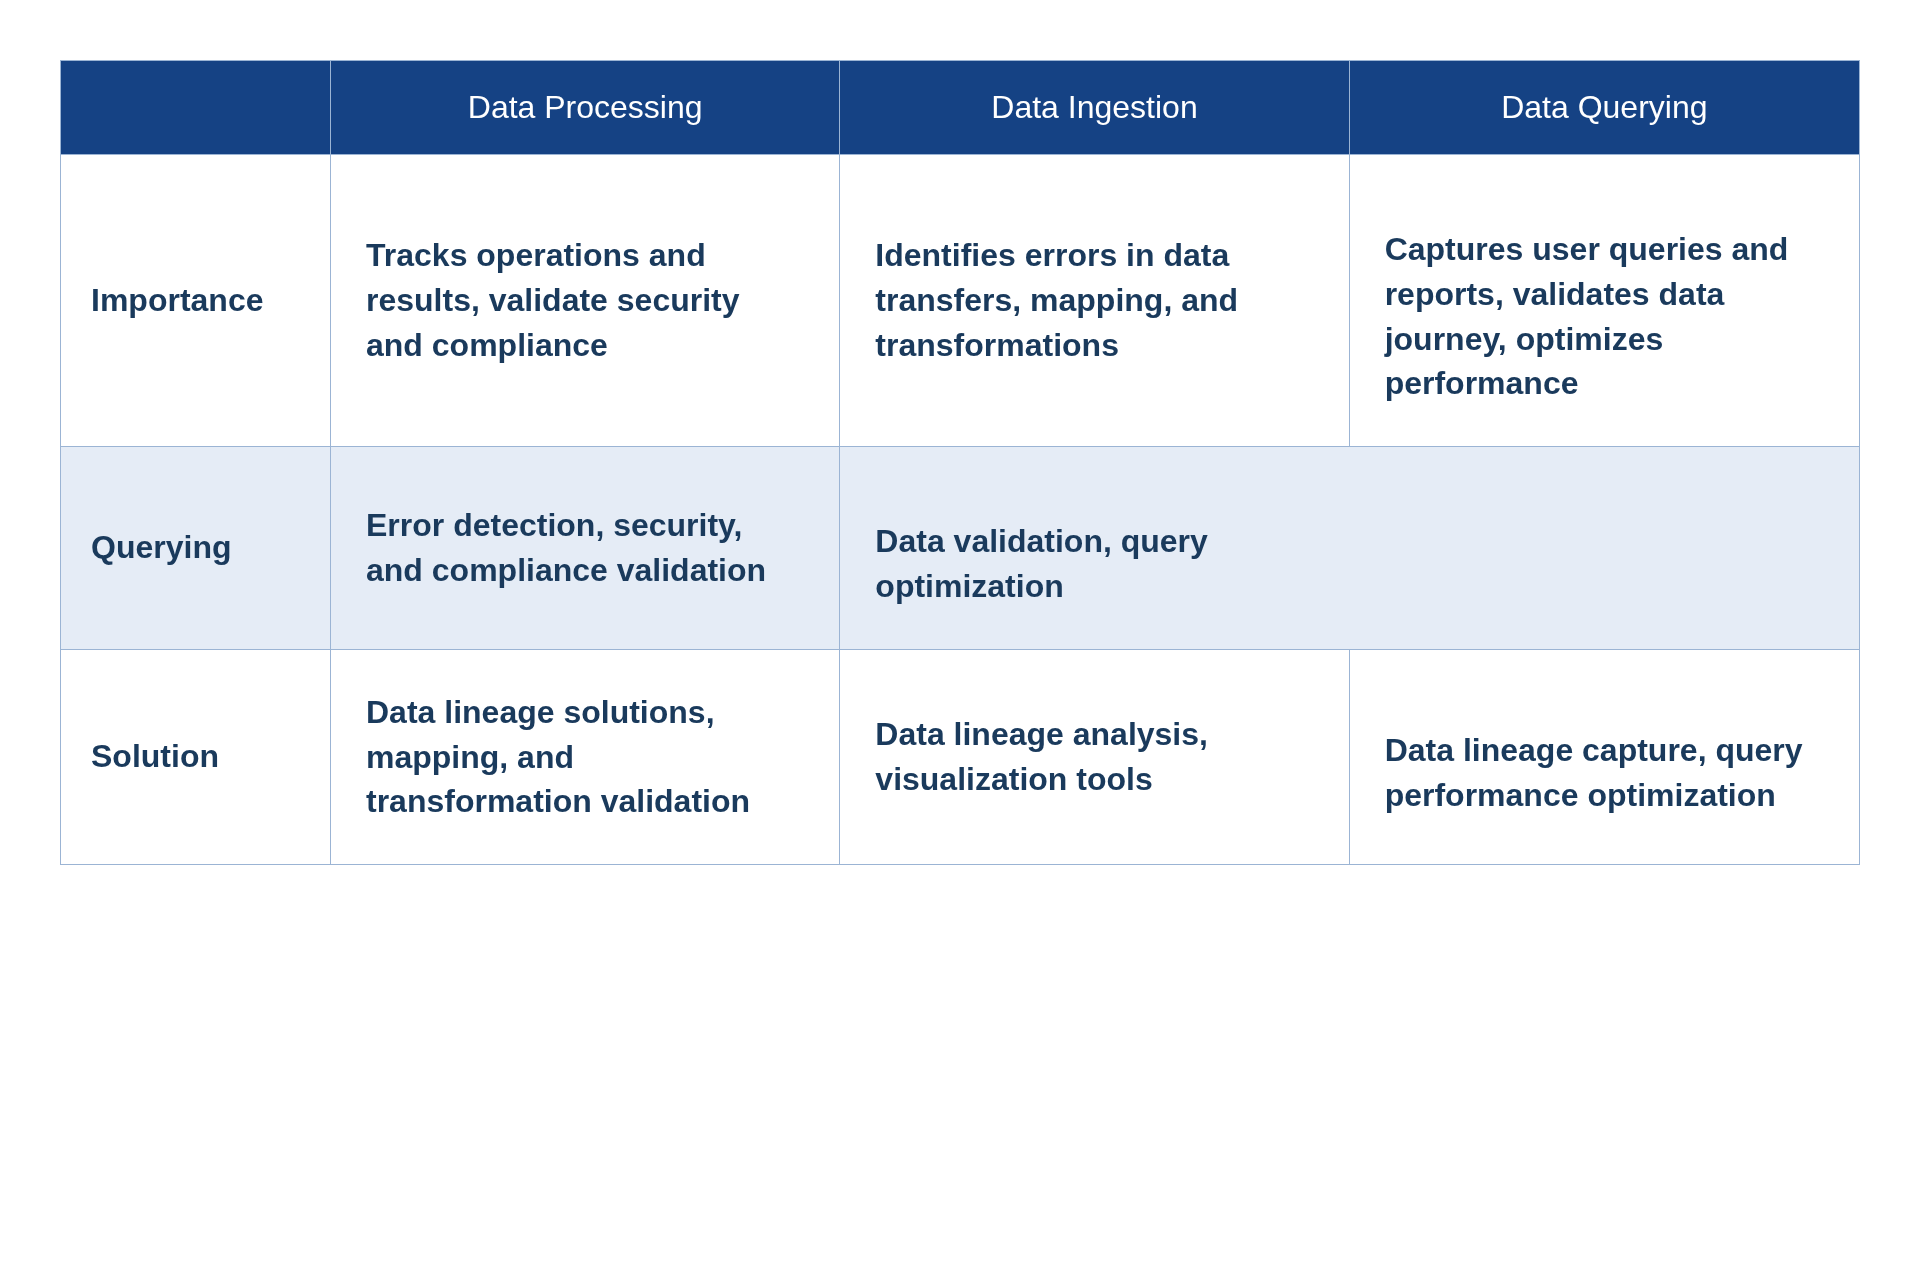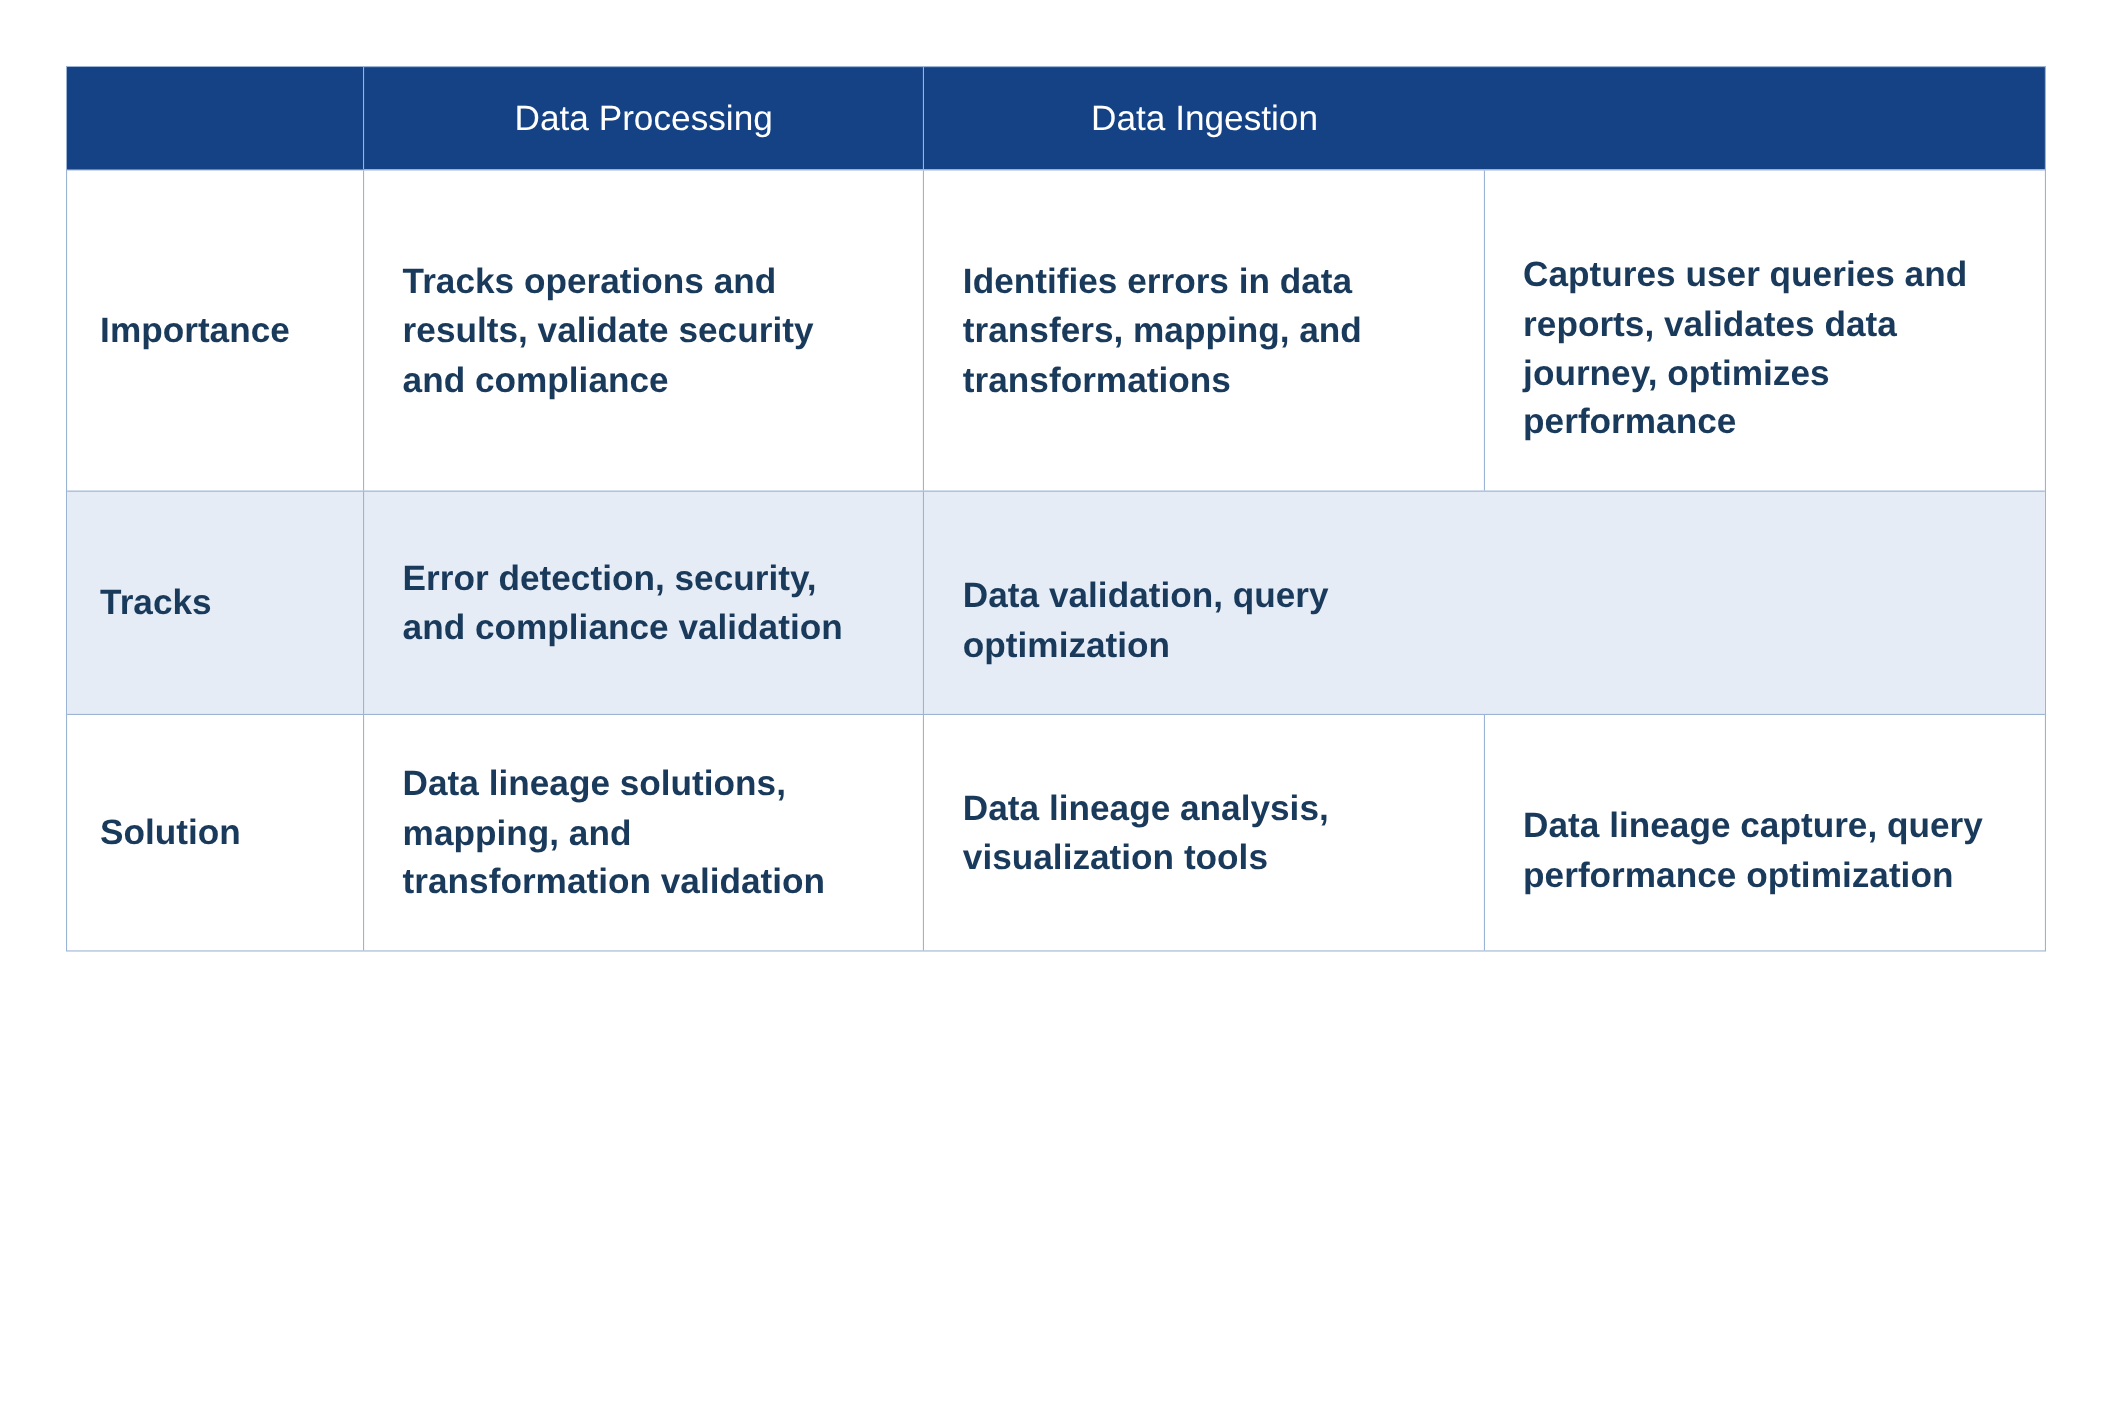--- a/index.html
+++ b/index.html
@@ -75,31 +75,32 @@
     }
   </style>
 </head>
 <body>
 
 <div class="table-container">
   <div class="table-header">
     <div class="header-cell empty"></div>
     <div class="header-cell">Data Processing</div>
     <div class="header-cell">Data Ingestion</div>
+    <div class="header-cell">Data Querying</div>
   </div>
 
   <div class="table-row">
     <div class="row-label">Importance</div>
     <div class="data-cell">Tracks operations and results, validate security and compliance</div>
     <div class="data-cell">Identifies errors in data transfers, mapping, and transformations</div>
     <div class="data-cell">Captures user queries and reports, validates data journey, optimizes performance</div>
   </div>
 
   <div class="table-row alt">
-    <div class="row-label">Tracks</div>
+    <div class="row-label">Querying</div>
     <div class="data-cell">Error detection, security, and compliance validation</div>
     <div class="data-cell">Data validation, query optimization</div>
   </div>
 
   <div class="table-row">
     <div class="row-label">Solution</div>
     <div class="data-cell">Data lineage solutions, mapping, and transformation validation</div>
     <div class="data-cell">Data lineage analysis, visualization tools</div>
     <div class="data-cell">Data lineage capture, query performance optimization</div>
   </div>

